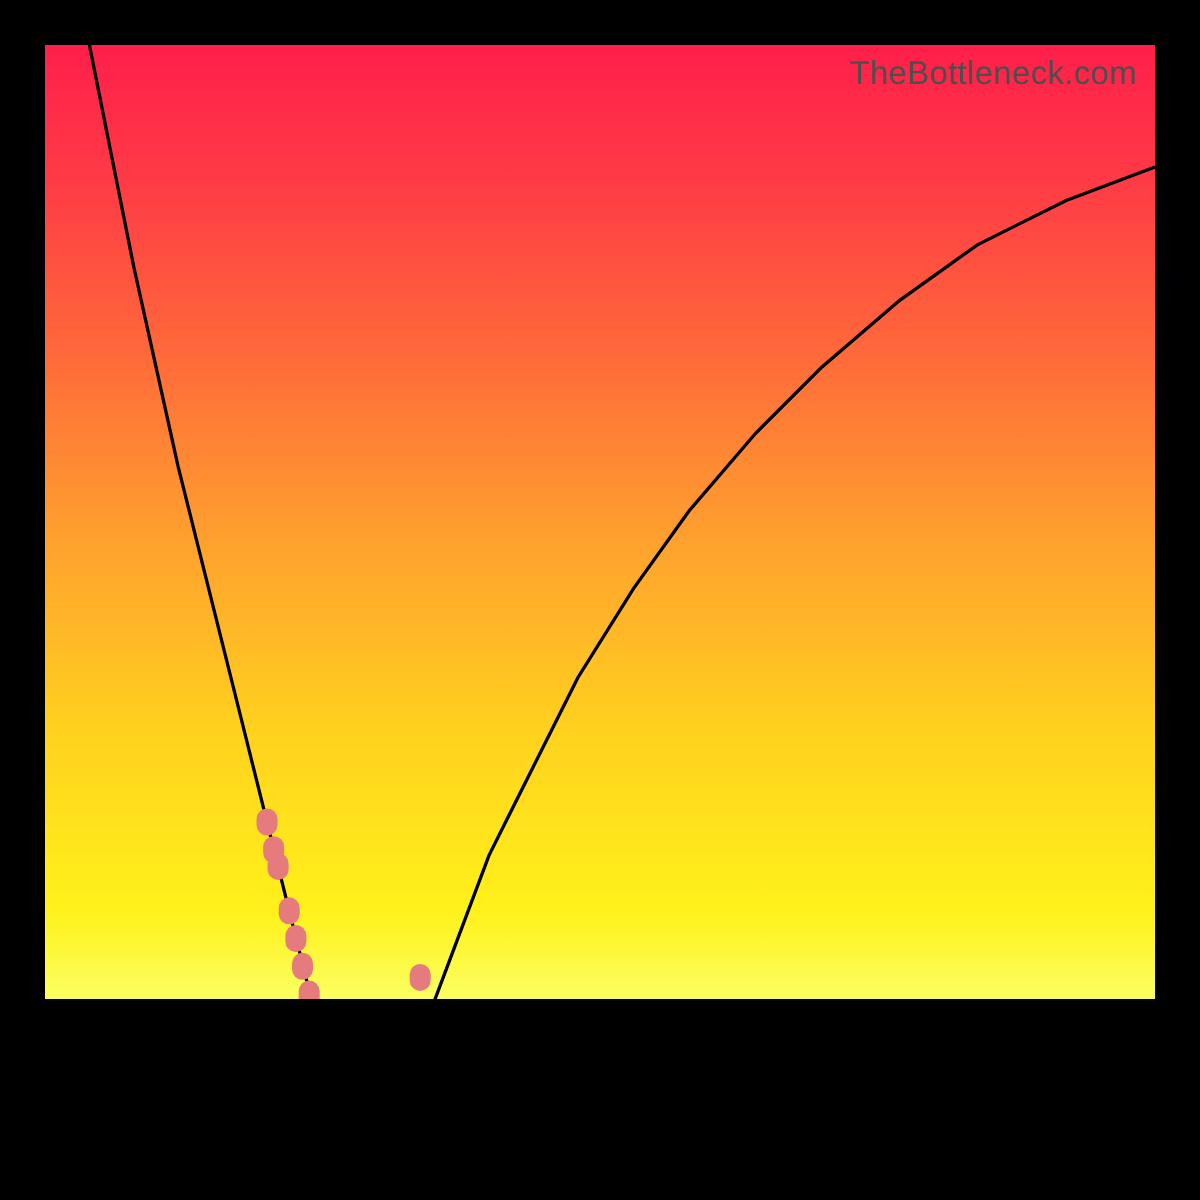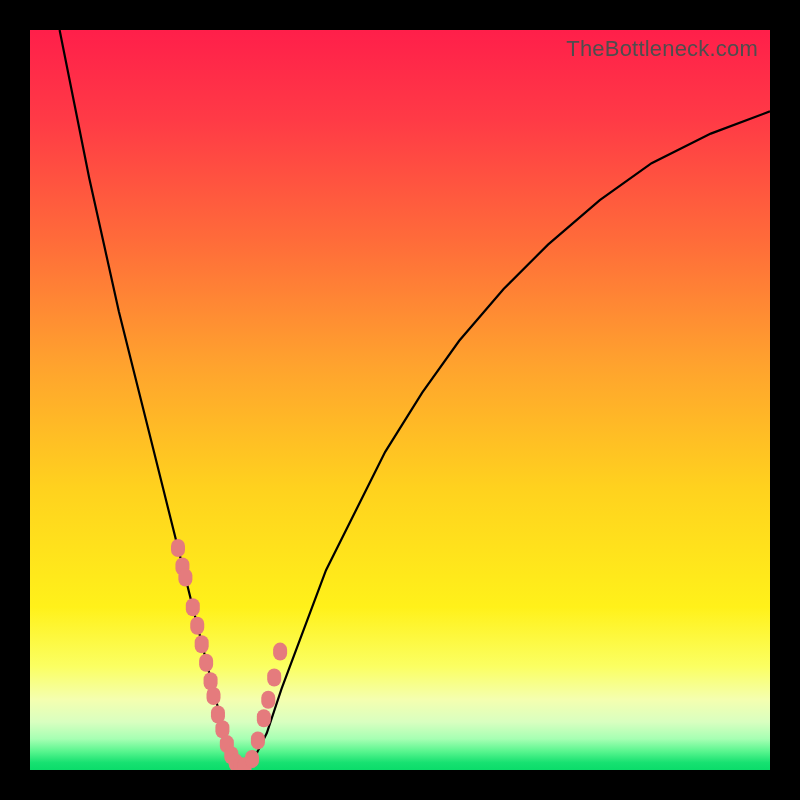--- a/index.html
+++ b/index.html
@@ -15,21 +15,21 @@
     position: absolute;
     left: 0; top: 0;
     width: 800px; height: 800px;
     background: #000;
   }
   .plot {
     position: absolute;
     left: 30px;
     top: 30px;
     width: 740px;
-    height: 740px;
+    height: 636px;
     overflow: hidden;
   }
   .gradient {
     position: absolute;
     left: 0; top: 0; right: 0; bottom: 0;
   }
   .watermark {
     position: absolute;
     top: 6px;
     right: 12px;

